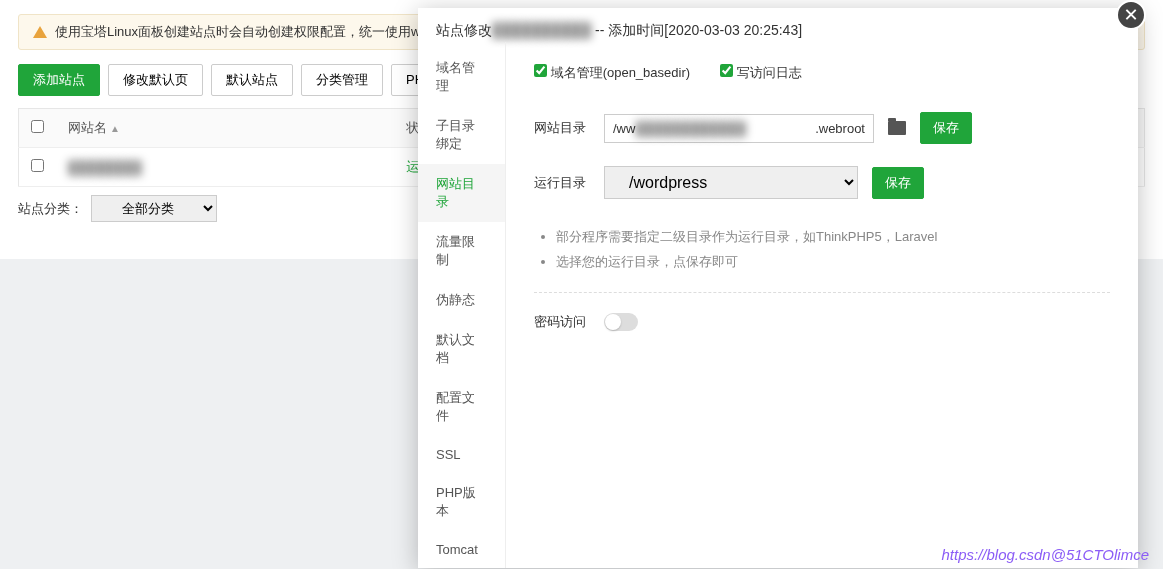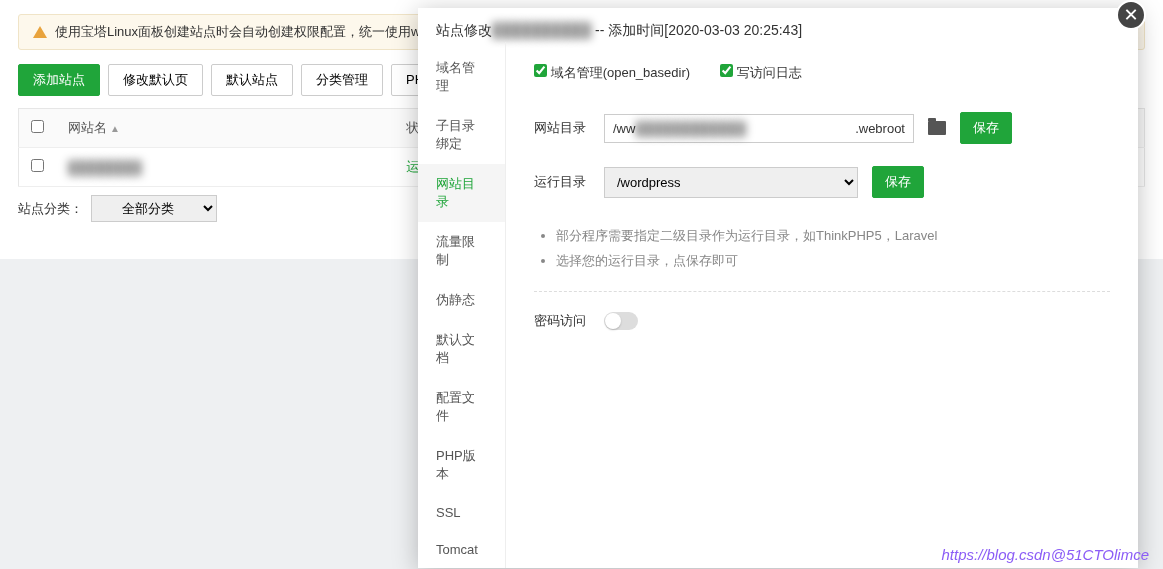--- a/index.html
+++ b/index.html
@@ -27,21 +27,21 @@
     .modal-close { position:absolute; top:-8px; right:-8px; width:30px;height:30px;border-radius:50%;background:#444;color:#fff;display:flex;align-items:center;justify-content:center;cursor:pointer;font-size:18px;border:2px solid #fff; }
     .modal-title { padding: 14px 18px 2px; font-size: 14px; color:#333; }
     .modal-body { display:flex; flex:1; overflow:hidden; }
     .side-tabs { width: 88px; border-right: 1px solid #eee; padding-top: 6px; }
     .side-tabs div { padding: 11px 18px; cursor:pointer; color:#555; font-size:13px; }
     .side-tabs .active { background: #f5f5f5; color:#20a53a; }
     .content { flex:1; padding: 22px 28px; overflow:auto; }
     .checkrow { display:flex; align-items:center; gap:30px; margin-bottom: 30px; }
     .formrow { display:flex; align-items:center; gap: 14px; margin-bottom: 22px; }
     .formrow label { width: 56px; text-align:left; color:#333; }
-    .formrow select { border:1px solid #ccc; padding:6px 8px; width: 254px; font-size:13px; }
+    .formrow select { border:1px solid #ccc; padding:6px 20px; width: 254px; font-size:16px; }
     .folder-icon { width:18px;height:14px;background:#555;display:inline-block;position:relative;border-radius:1px;cursor:pointer; }
     .folder-icon::before{content:"";position:absolute;top:-3px;left:0;width:8px;height:3px;background:#555;border-radius:1px 1px 0 0;}
     .notes { color:#888; font-size:13px; line-height:1.9; padding: 4px 0 18px 18px; border-bottom:1px dashed #ddd; margin-bottom:20px; }
     .notes li { list-style: disc; margin-left: 4px; }
     .switch { width:34px;height:18px;border-radius:9px;background:#ddd;position:relative;display:inline-block;cursor:pointer; }
     .switch::after{content:"";position:absolute;left:1px;top:1px;width:16px;height:16px;border-radius:50%;background:#fff;box-shadow:0 1px 2px rgba(0,0,0,0.2);}
     .blurred { color: transparent; text-shadow: 0 0 8px rgba(0,0,0,0.4); user-select:none; }
     .watermark{position:absolute;bottom:6px;right:14px;color:#8b5cf6;font-size:15px;font-style:italic;}
     .play-icon{display:inline-block;width:0;height:0;border-top:5px solid transparent;border-bottom:5px solid transparent;border-left:7px solid #20a53a;margin-left:5px;vertical-align:middle;}
     .lower-bg{position:absolute;left:0;right:0;bottom:0;height:310px;background:#eef0f2;z-index:-1;}
@@ -102,35 +102,35 @@
   </div>
   <div class="modal-body">
     <div class="side-tabs">
         <div>域名管理</div>
         <div>子目录绑定</div>
         <div class="active">网站目录</div>
         <div>流量限制</div>
         <div>伪静态</div>
         <div>默认文档</div>
         <div>配置文件</div>
+        <div>SSL</div>
         <div>PHP版本</div>
-        <div>SSL</div>
         <div>Tomcat</div>
         <div>重定向(测试版)</div>
       </div>
     <div class="content">
 
       <div class="checkrow">
         <label><input type="checkbox" checked="" style=""> <span>域名管理(open_basedir)</span></label>
         <label><input type="checkbox" checked="" style=""> <span>写访问日志</span></label>
       </div>
 
       <div class="formrow">
         <label>网站目录</label>
-        <span style="border:1px solid #ccc;padding:6px 8px;width:310px;display:inline-flex;align-items:center">
+        <span style="border:1px solid #ccc;padding:6px 8px;width:270px;display:inline-flex;align-items:center">
           <span>/ww</span>
             <span class="blurred" style="flex:1">████████████</span>
             <span>.webroot</span>
         </span>
         <span class="folder-icon"></span>
         <button class="btn-green-sm">保存</button>
       </div>
 
       <div class="formrow">
         <label>运行目录</label>

